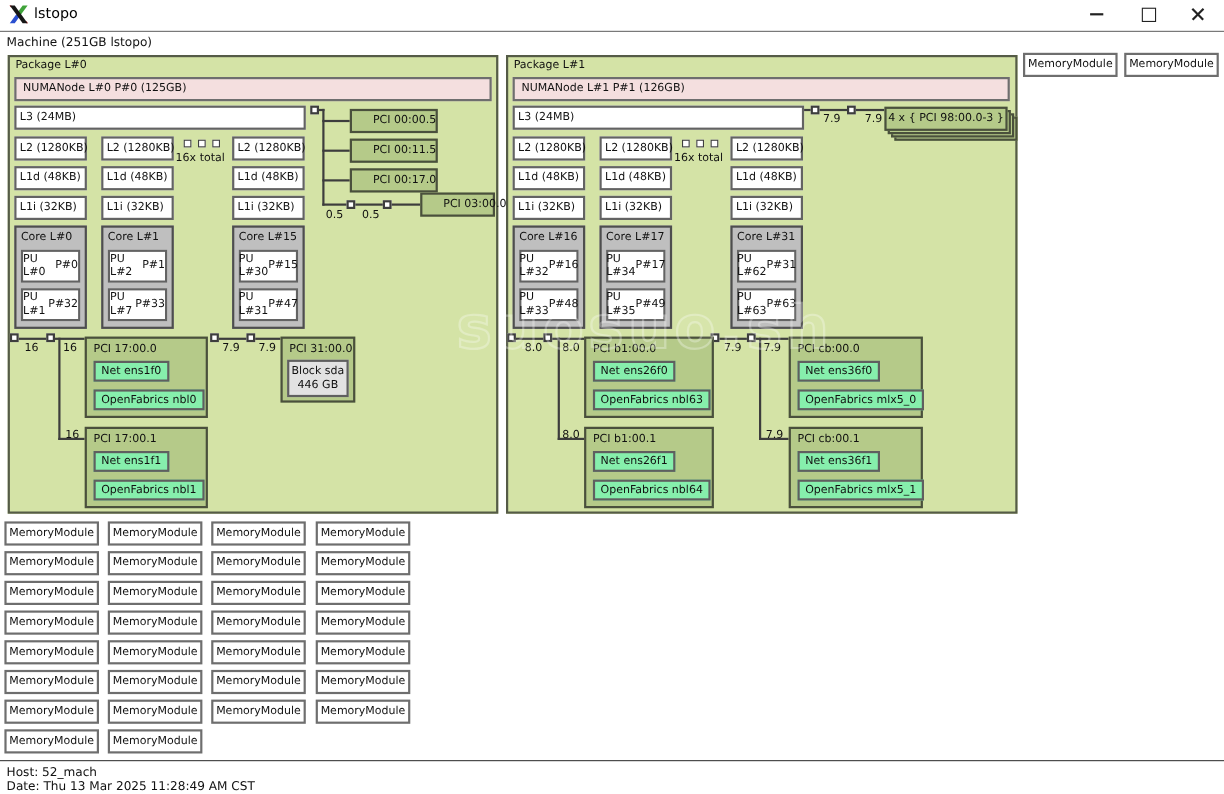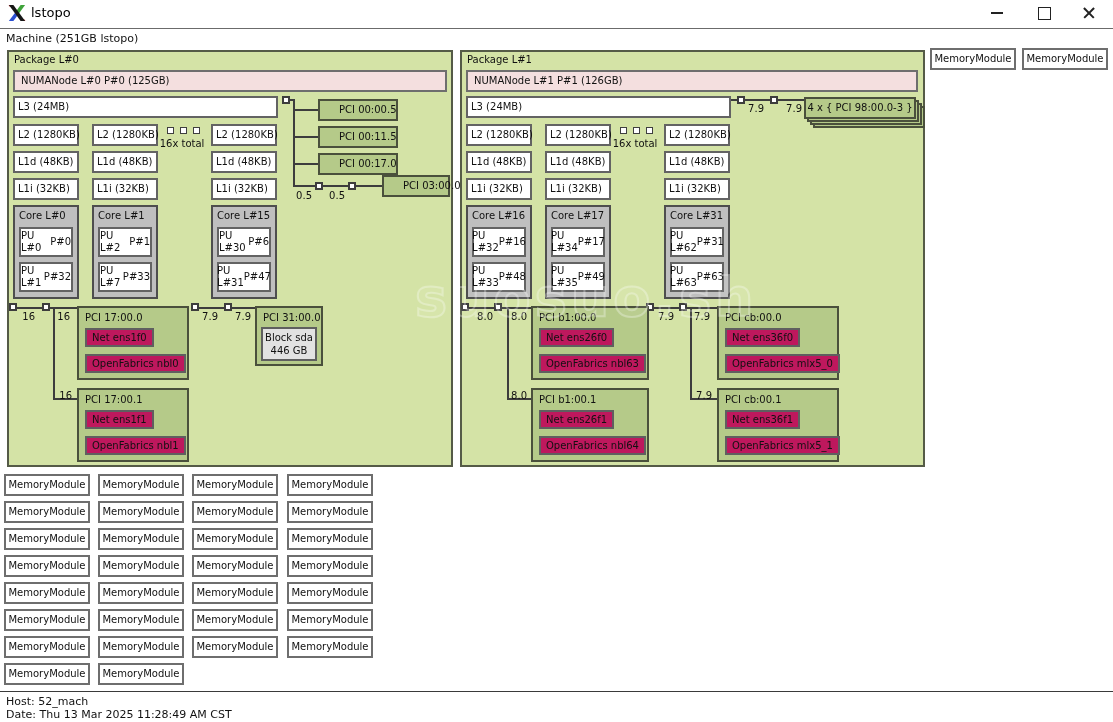--- a/index.html
+++ b/index.html
@@ -24,21 +24,21 @@
   .numa { position:absolute; height:22px; background:#f4dfdf; border:2px solid #6e6e6e; font-size:10px; line-height:18px; padding-left:6px; white-space:nowrap; }
   .cache { position:absolute; height:22px; background:#fff; border:2px solid #636363; font-size:10px; line-height:18px; padding-left:3px; white-space:nowrap; }
   .mem { position:absolute; width:86px; height:22px; background:#fff; border:2px solid #6e6e6e; font-size:10px; line-height:18px; text-align:center; white-space:nowrap; }
   .core { position:absolute; width:66px; height:94px; background:#bfbfbf; border:2px solid #4e4e4e; }
   .ctitle { position:absolute; left:4px; top:3px; font-size:10px; white-space:nowrap; }
   .pu { position:absolute; width:54px; height:30px; background:#fff; border:2px solid #636363; display:flex; flex-direction:row; align-items:center; justify-content:center; font-size:10px; line-height:12px; }
   .pcig { position:absolute; background:#b5ca89; border:2px solid #4a503c; }
   .pgt { position:absolute; font-size:10px; white-space:nowrap; }
   .pcib { position:absolute; height:22px; background:#b5ca89; border:2px solid #4a503c; font-size:10px; line-height:18px; padding-left:19px; white-space:nowrap; }
   .stackmain { padding-left:0; text-align:center; }
-  .dev { position:absolute; height:19px; background:#be185d; border:2px solid #5f5f5f; font-size:10px; line-height:15px; padding:0 5px; white-space:nowrap; }
+  .dev { position:absolute; height:19px; background:#86efac; border:2px solid #5f5f5f; font-size:10px; line-height:15px; padding:0 5px; white-space:nowrap; }
   .devb { position:absolute; width:56px; height:34px; background:#e2e2e2; border:2px solid #5f5f5f; display:flex; flex-direction:column; align-items:center; justify-content:center; font-size:10px; line-height:13px; }
   .hl { position:absolute; height:2px; background:#3d3d3d; }
   .vl { position:absolute; width:2px; background:#3d3d3d; }
   .sq { position:absolute; width:8px; height:8px; background:#fff; border:2px solid #3d3d3d; }
   .dot { position:absolute; width:7px; height:7px; background:#fff; border:1.5px solid #3f3f3f; }
   .smt { position:absolute; width:60px; font-size:10px; text-align:center; white-space:nowrap; }
   .lk { position:absolute; font-size:10px; text-align:right; white-space:nowrap; }
   .wm { position:absolute; left:415px; top:266px; font-size:54px; font-weight:bold; letter-spacing:4px; color:rgba(255,255,255,0.10); -webkit-text-stroke:2px rgba(255,255,255,0.5); opacity:.6; pointer-events:none; z-index:40; }
   .sep { position:absolute; left:0; width:1113px; height:1px; background:#3a3a3a; }
   .foot { position:absolute; left:6px; font-size:11px; white-space:nowrap; }
@@ -109,21 +109,21 @@
     </div>
   <div class="pu" style="left:4px;top:55px">
       <span>PU L#7</span>
       <span>P#33</span>
     </div>
 </div>
 <div class="core" style="left:211px;top:205px">
   <div class="ctitle">Core L#15</div>
   <div class="pu" style="left:4px;top:20px">
       <span>PU L#30</span>
-      <span>P#6</span>
+      <span>P#15</span>
     </div>
   <div class="pu" style="left:4px;top:55px">
       <span>PU L#31</span>
       <span>P#47</span>
     </div>
 </div>
 
 <div class="hl" style="left:284px;top:99px;width:11px"></div>
 <div class="sq" style="left:282px;top:96px"></div>
 <div class="vl" style="left:293px;top:99px;height:88px"></div>

